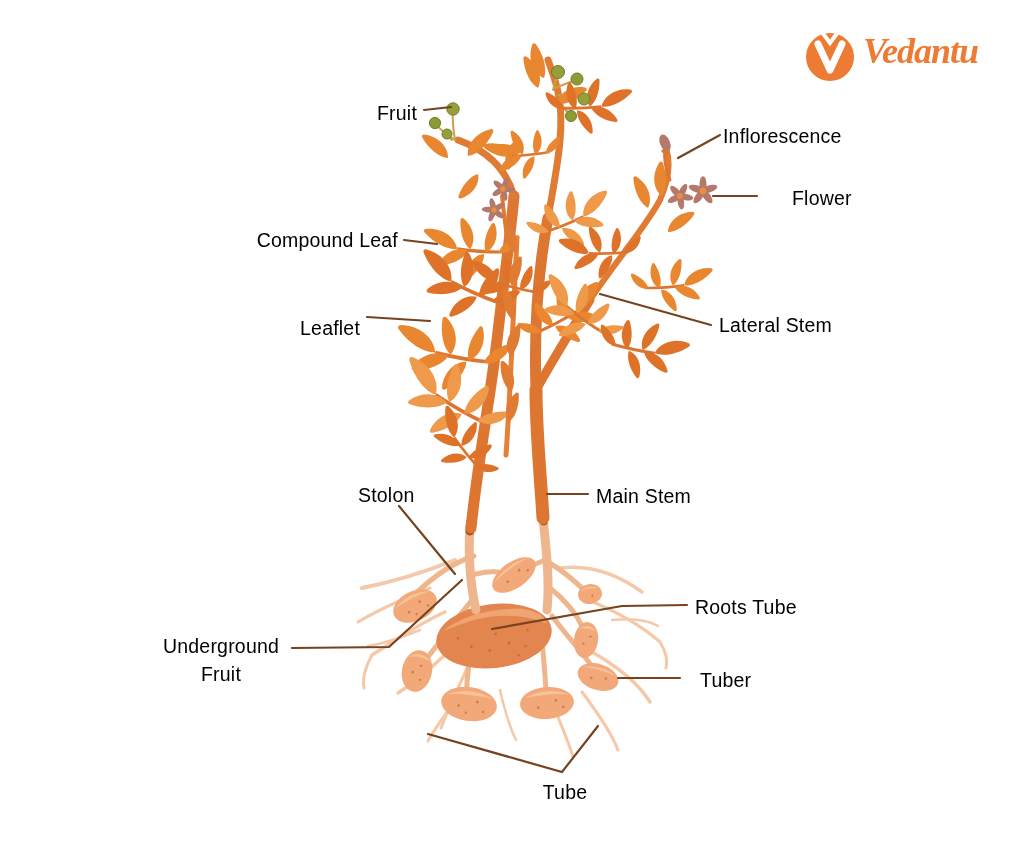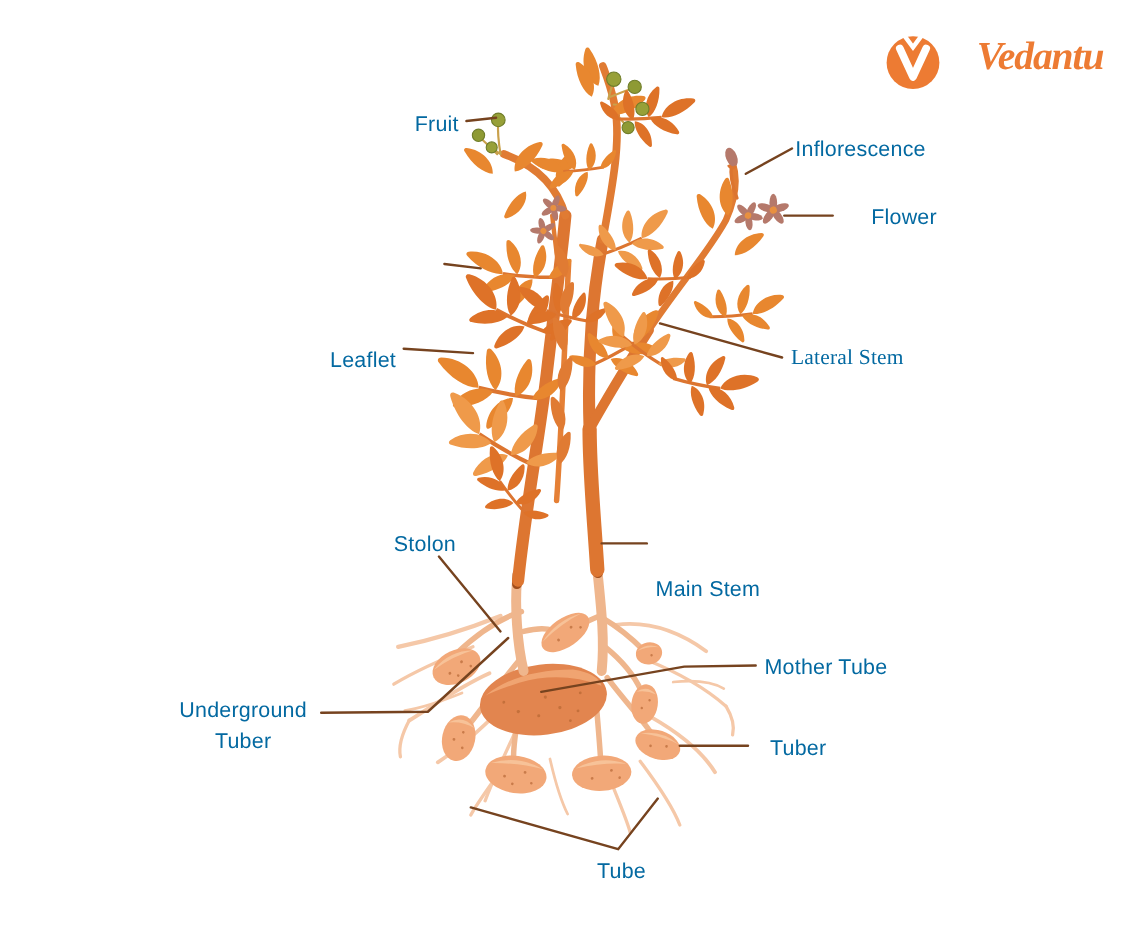--- a/index.html
+++ b/index.html
@@ -1,26 +1,26 @@
 <!DOCTYPE html>
 <html><head>
 <meta charset="utf-8">
 <style>
   html,body{margin:0;padding:0;background:#fff;}
   #stage{
     position:relative;width:1024px;height:845px;background:#ffffff;overflow:hidden;
     font-family:"Liberation Sans", sans-serif;
   }
   .lbl{
-    position:absolute;color:#0369a1;font-size:19.5px;font-weight:500;
+    position:absolute;color:#000000;font-size:19.5px;font-weight:500;
     letter-spacing:.2px;line-height:27px;white-space:pre-line;
   }
   .r{text-align:right;} .c{text-align:center;}
   #brand-text{
-    position:absolute;left:888px;top:30px;color:#ED7B33;
+    position:absolute;left:863px;top:30px;color:#ED7B33;
     font-family:"Liberation Serif", serif;font-style:italic;font-weight:700;
     font-size:36px;letter-spacing:-1px;
   }
   svg{position:absolute;left:0;top:0;}
 </style>
 </head>
 <body>
 
 <div id="stage">
 
@@ -287,24 +287,25 @@
   <g>
     <circle cx="830" cy="57" r="24" fill="#ED7B33"></circle>
     <path d="M818,44 L830,70 L842,44" stroke="#ffffff" stroke-width="7" fill="none" stroke-linecap="round" stroke-linejoin="round"></path>
     <path d="M823,33.5 L830,43 L837,33.5" stroke="#ffffff" stroke-width="4" fill="none" stroke-linecap="round"></path>
   </g>
 </svg>
 
 <div class="lbl r" style="left:317px;top:100px;width:100px;">Fruit</div>
 <div class="lbl" style="left:723px;top:123px;">Inflorescence</div>
 <div class="lbl" style="left:766px;top:185px;margin-left:26px;">Flower</div>
+<div class="lbl r" style="left:218px;top:227px;width:180px;">Compound Leaf</div>
 <div class="lbl r" style="left:260px;top:315px;width:100px;">Leaflet</div>
-<div class="lbl" style="left:719px;top:312px;font-family:Liberation Serif, serif;">Lateral Stem</div>
+<div class="lbl" style="left:719px;top:312px;">Lateral Stem</div>
 <div class="lbl" style="left:358px;top:482px;">Stolon</div>
-<div class="lbl" style="left:596px;top:483px;margin-top:40px;">Main Stem</div>
-<div class="lbl c" style="left:141px;top:632px;width:160px;line-height:28px;">Underground Tuber</div>
-<div class="lbl" style="left:695px;top:594px;">Mother Tube</div>
+<div class="lbl" style="left:596px;top:483px;">Main Stem</div>
+<div class="lbl c" style="left:141px;top:632px;width:160px;line-height:28px;">Underground Fruit</div>
+<div class="lbl" style="left:695px;top:594px;">Roots Tube</div>
 <div class="lbl" style="left:688px;top:667px;margin-left:12px;">Tuber</div>
 <div class="lbl c" style="left:520px;top:779px;width:90px;">Tube</div>
 
 <div id="brand-text">Vedantu</div>
 
 </div>
 
 </body></html>

